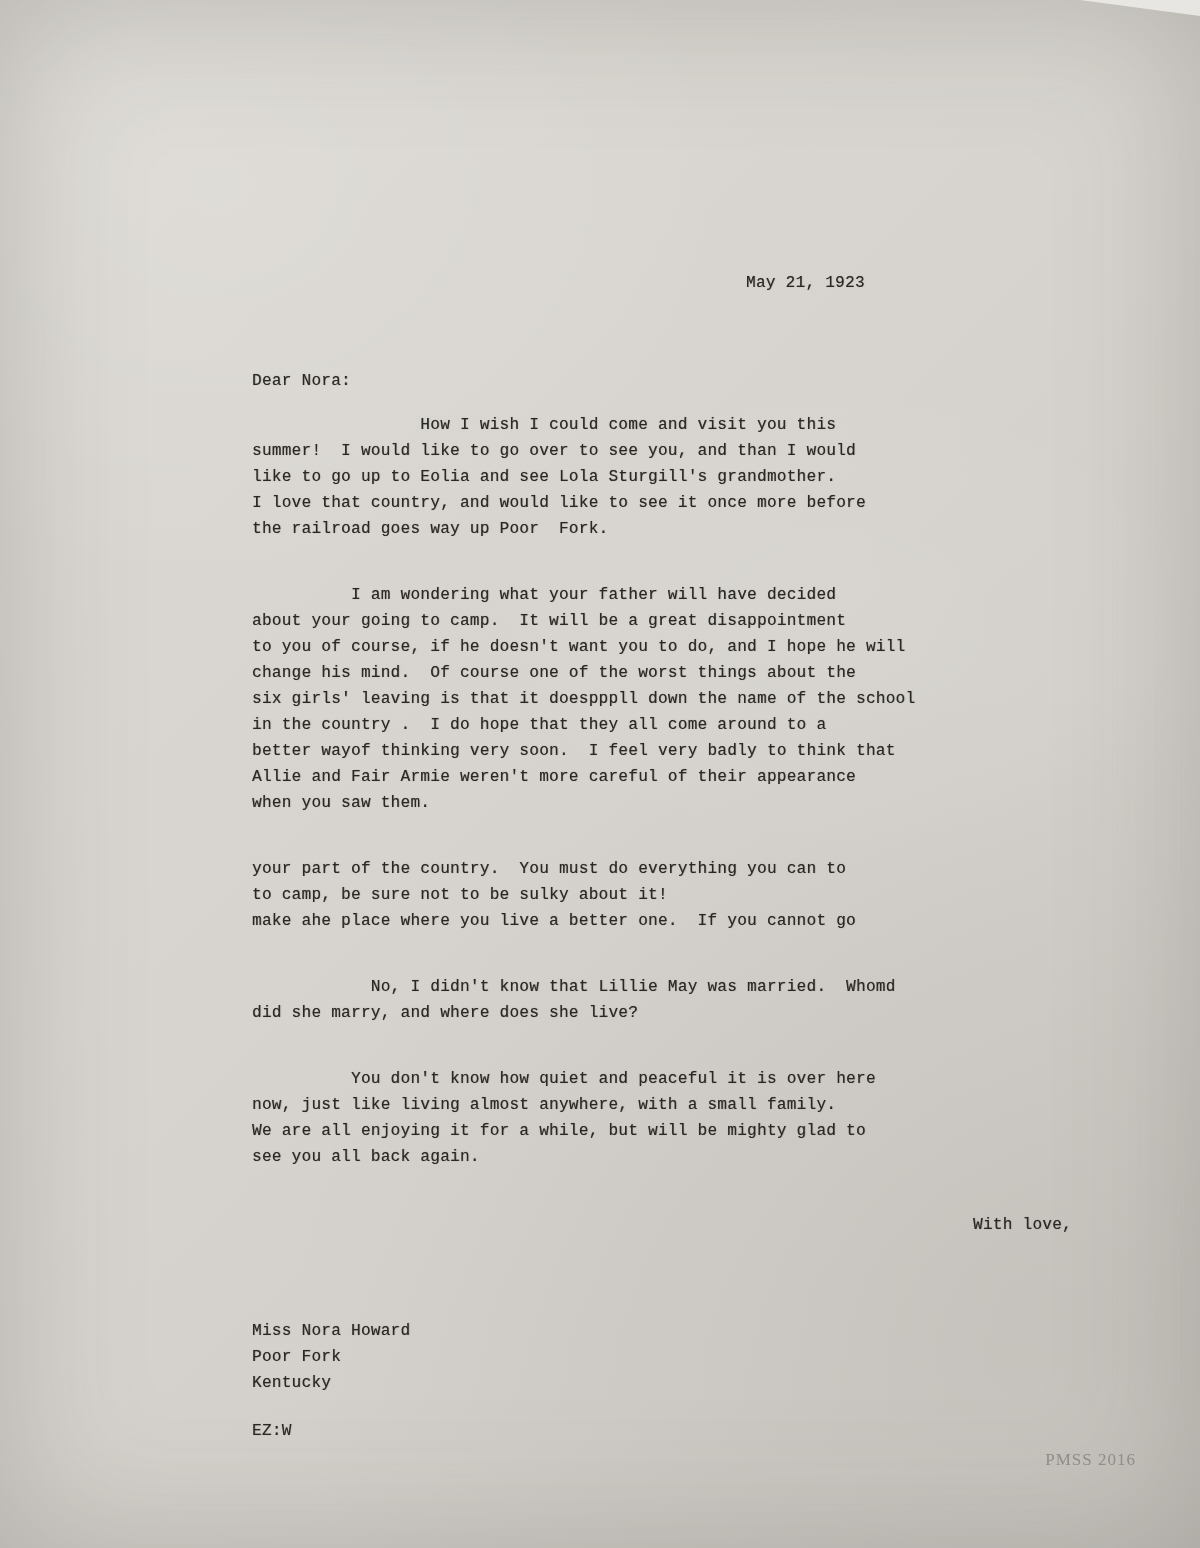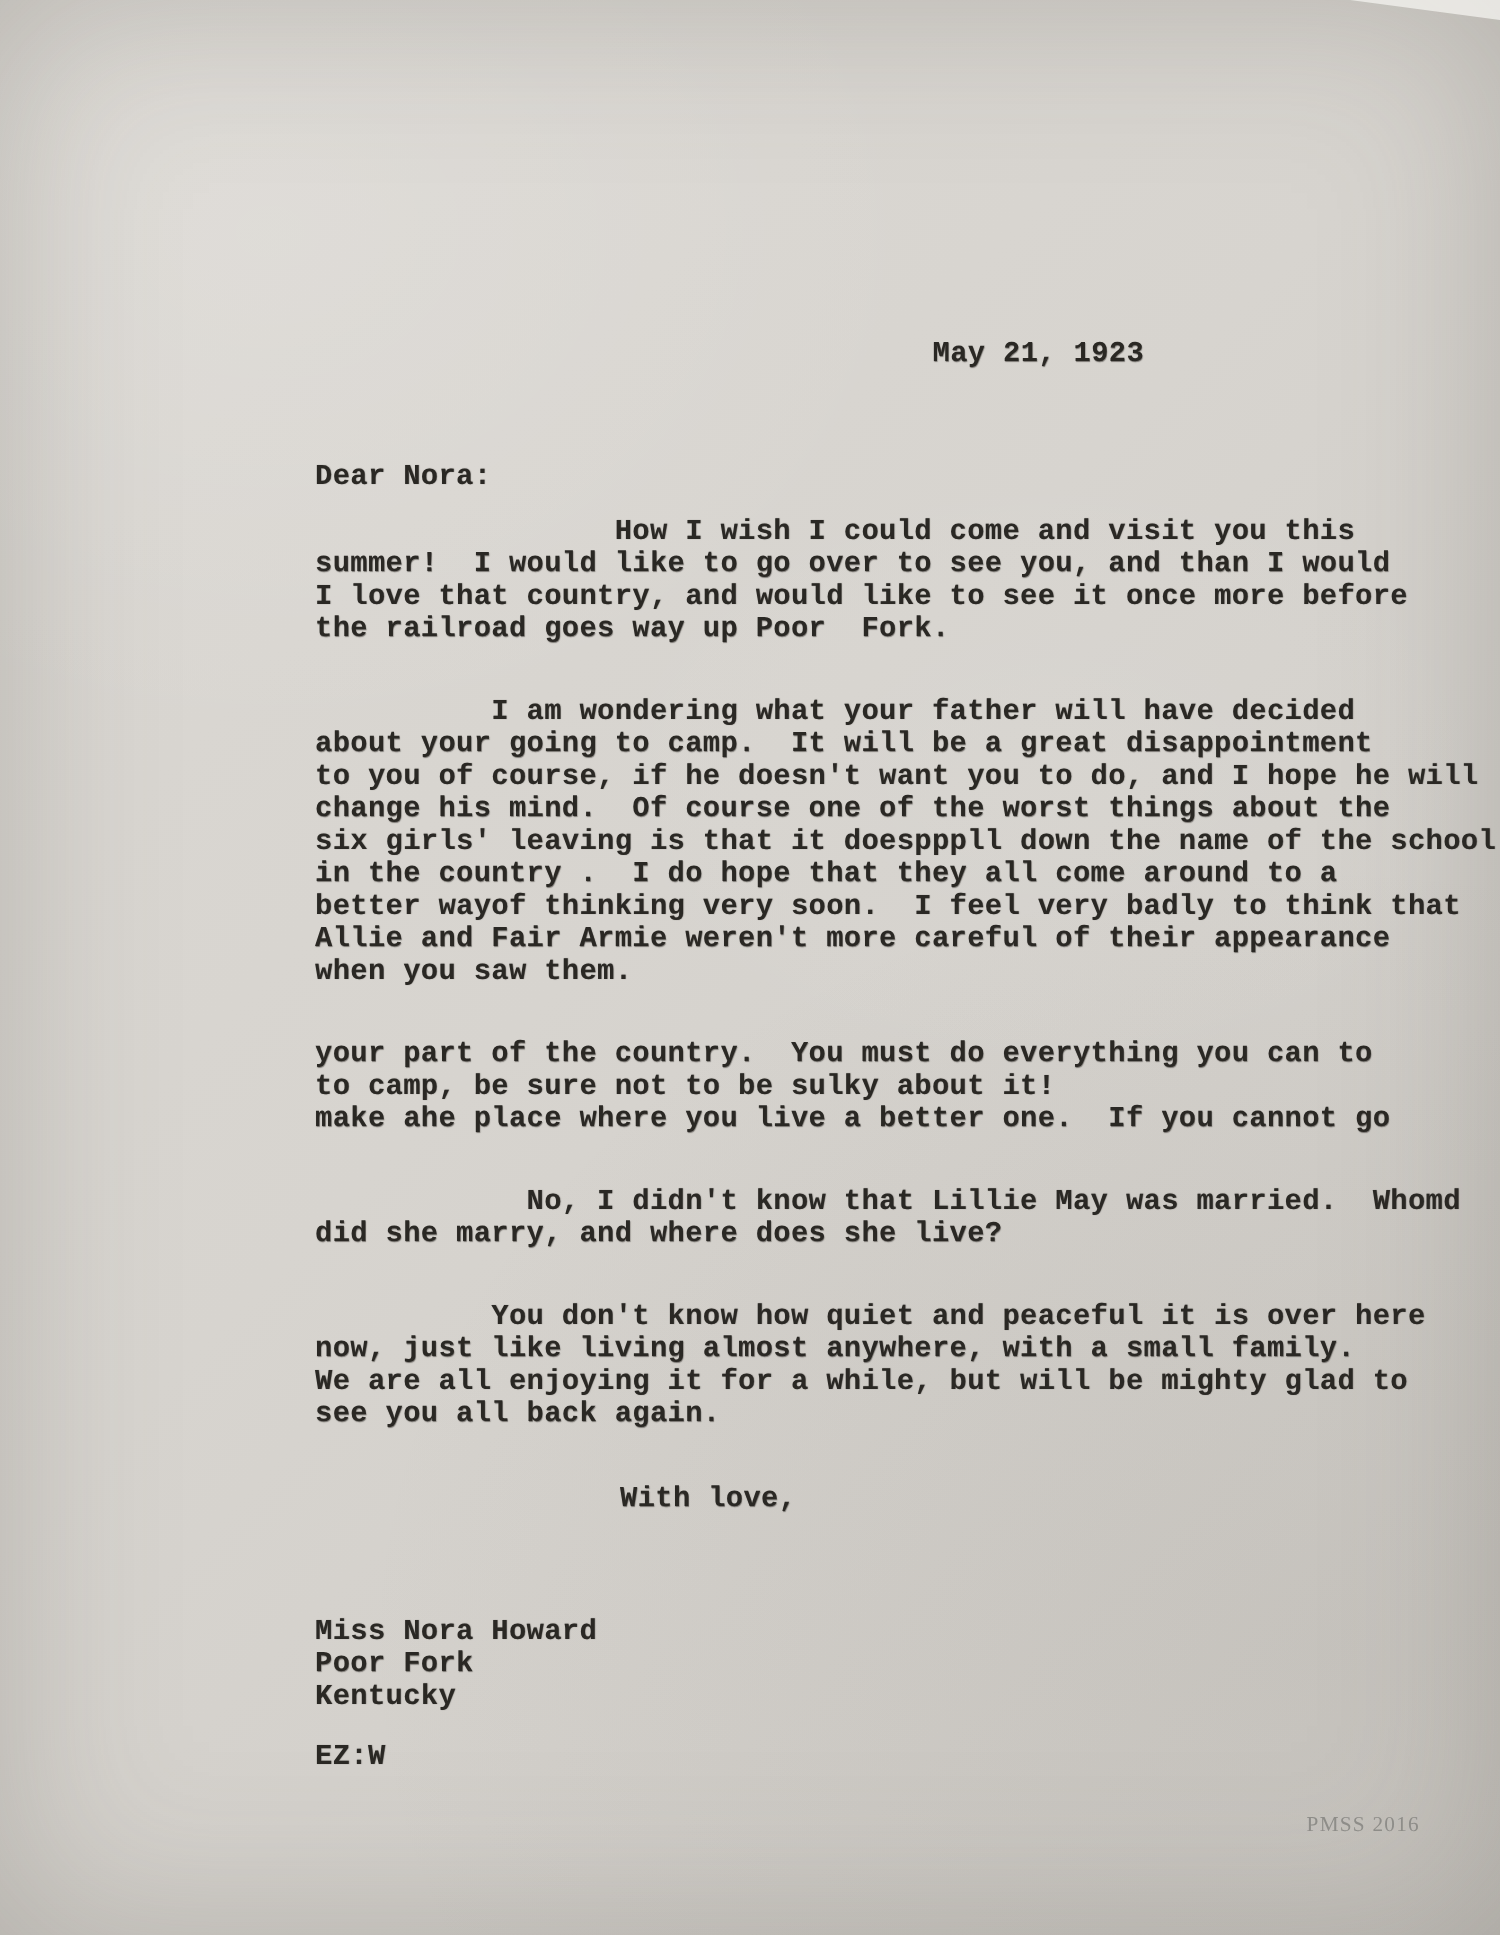--- a/index.html
+++ b/index.html
@@ -33,22 +33,22 @@
     border-top: 16px solid #f1f0ec;
     border-left: 120px solid transparent;
     opacity: 0.8;
   }
   .letter-page {
     position: absolute;
     left: 252px;
     top: 270px;
     width: 820px;
     color: var(--ink, #2a2824);
-    font-size: 23px;
-    font-weight: 700;
+    font-size: 16px;
+    font-weight: 400;
     line-height: 26px;
     letter-spacing: 0.3px;
     text-shadow: 0.4px 0.4px 0.8px rgba(45, 42, 38, 0.55);
   }
   .line {
     white-space: pre;
   }
   .letter-date {
     margin-left: 494px;
     white-space: pre;
@@ -60,20 +60,21 @@
   .paragraph {
     margin-top: 40px;
   }
   .paragraph.first {
     margin-top: 18px;
   }
   .closing {
     margin-top: 42px;
     margin-left: 244px;
     white-space: pre;
+    text-align: right;
   }
   .recipient-block {
     margin-top: 80px;
   }
   .typist-initials {
     margin-top: 22px;
     white-space: pre;
   }
   .watermark {
     position: absolute;
@@ -94,20 +95,21 @@
 <div class="corner-fold"></div>
 
 <div class="letter-page">
   <div class="letter-date">May 21, 1923</div>
   <div class="salutation">Dear Nora:</div>
 
   <div id="paragraphs">
       <div class="paragraph first">
         <div class="line">                 How I wish I could come and visit you this</div>
         <div class="line">summer!  I would like to go over to see you, and than I would</div>
+        <div class="line">like to go up to Eolia and see Lola Sturgill's grandmother.</div>
         <div class="line">I love that country, and would like to see it once more before</div>
         <div class="line">the railroad goes way up Poor  Fork.</div>
       </div>
       <div class="paragraph">
         <div class="line">          I am wondering what your father will have decided</div>
         <div class="line">about your going to camp.  It will be a great disappointment</div>
         <div class="line">to you of course, if he doesn't want you to do, and I hope he will</div>
         <div class="line">change his mind.  Of course one of the worst things about the</div>
         <div class="line">six girls' leaving is that it doespppll down the name of the school</div>
         <div class="line">in the country .  I do hope that they all come around to a</div>

